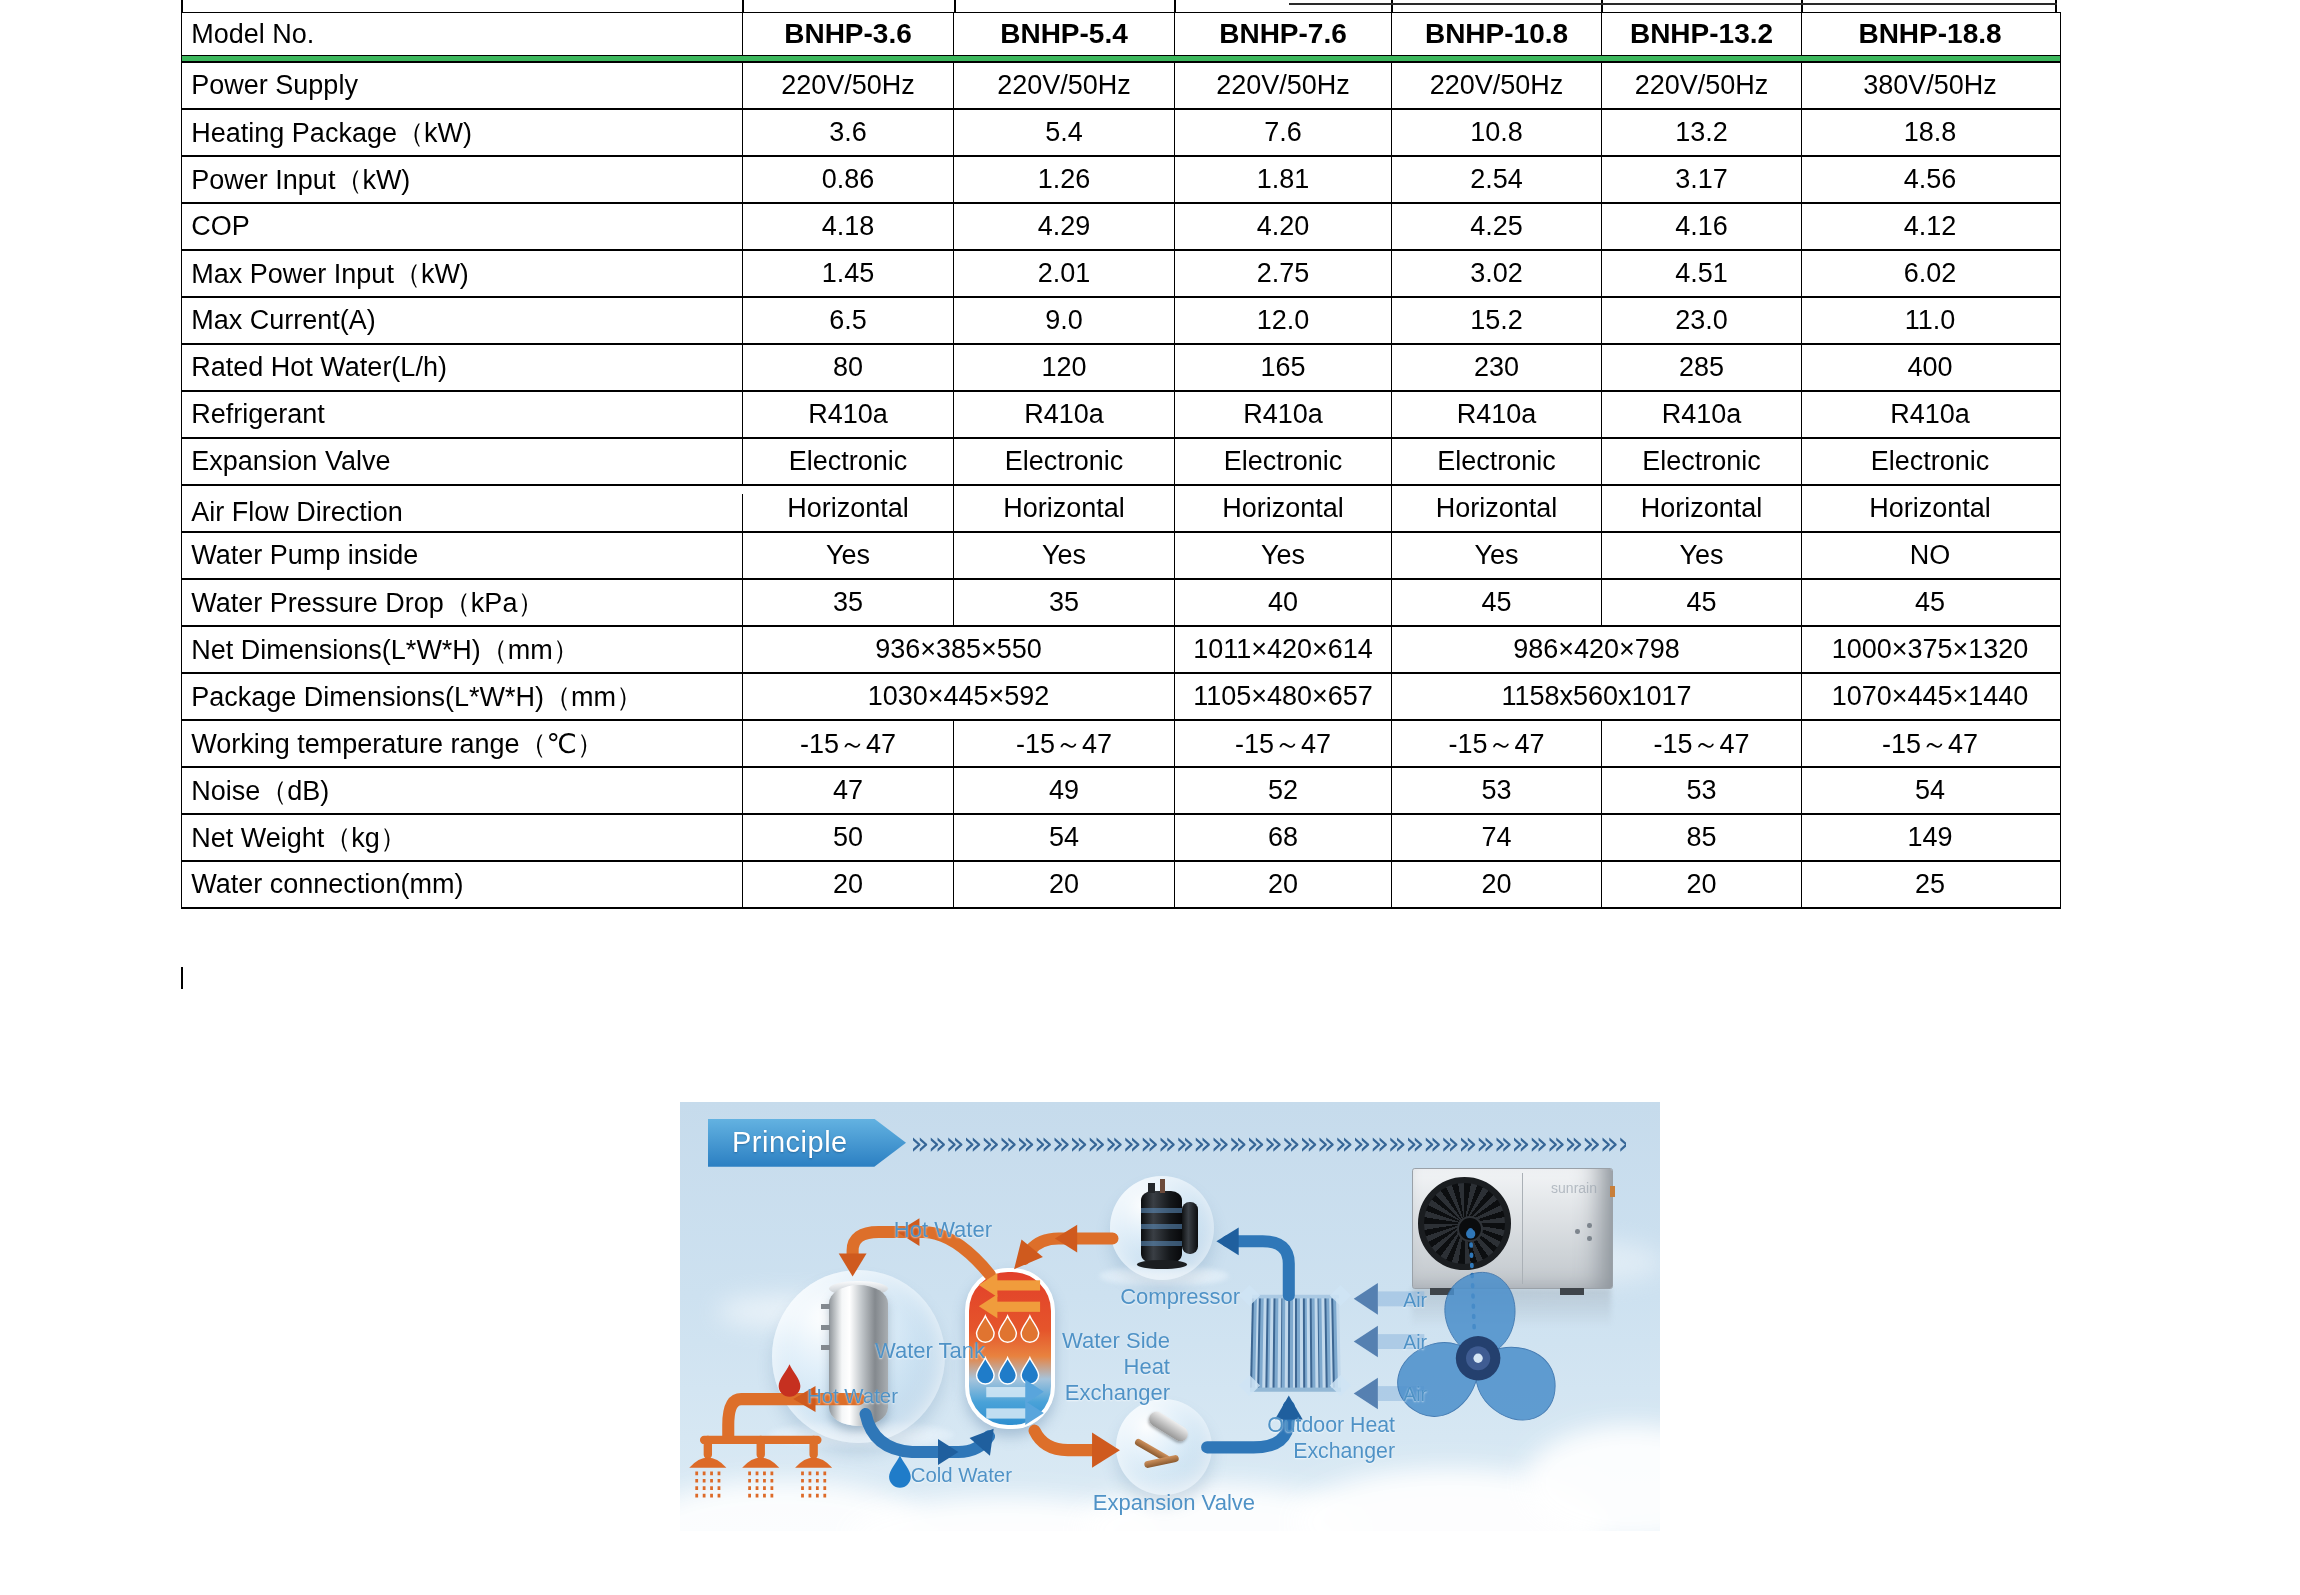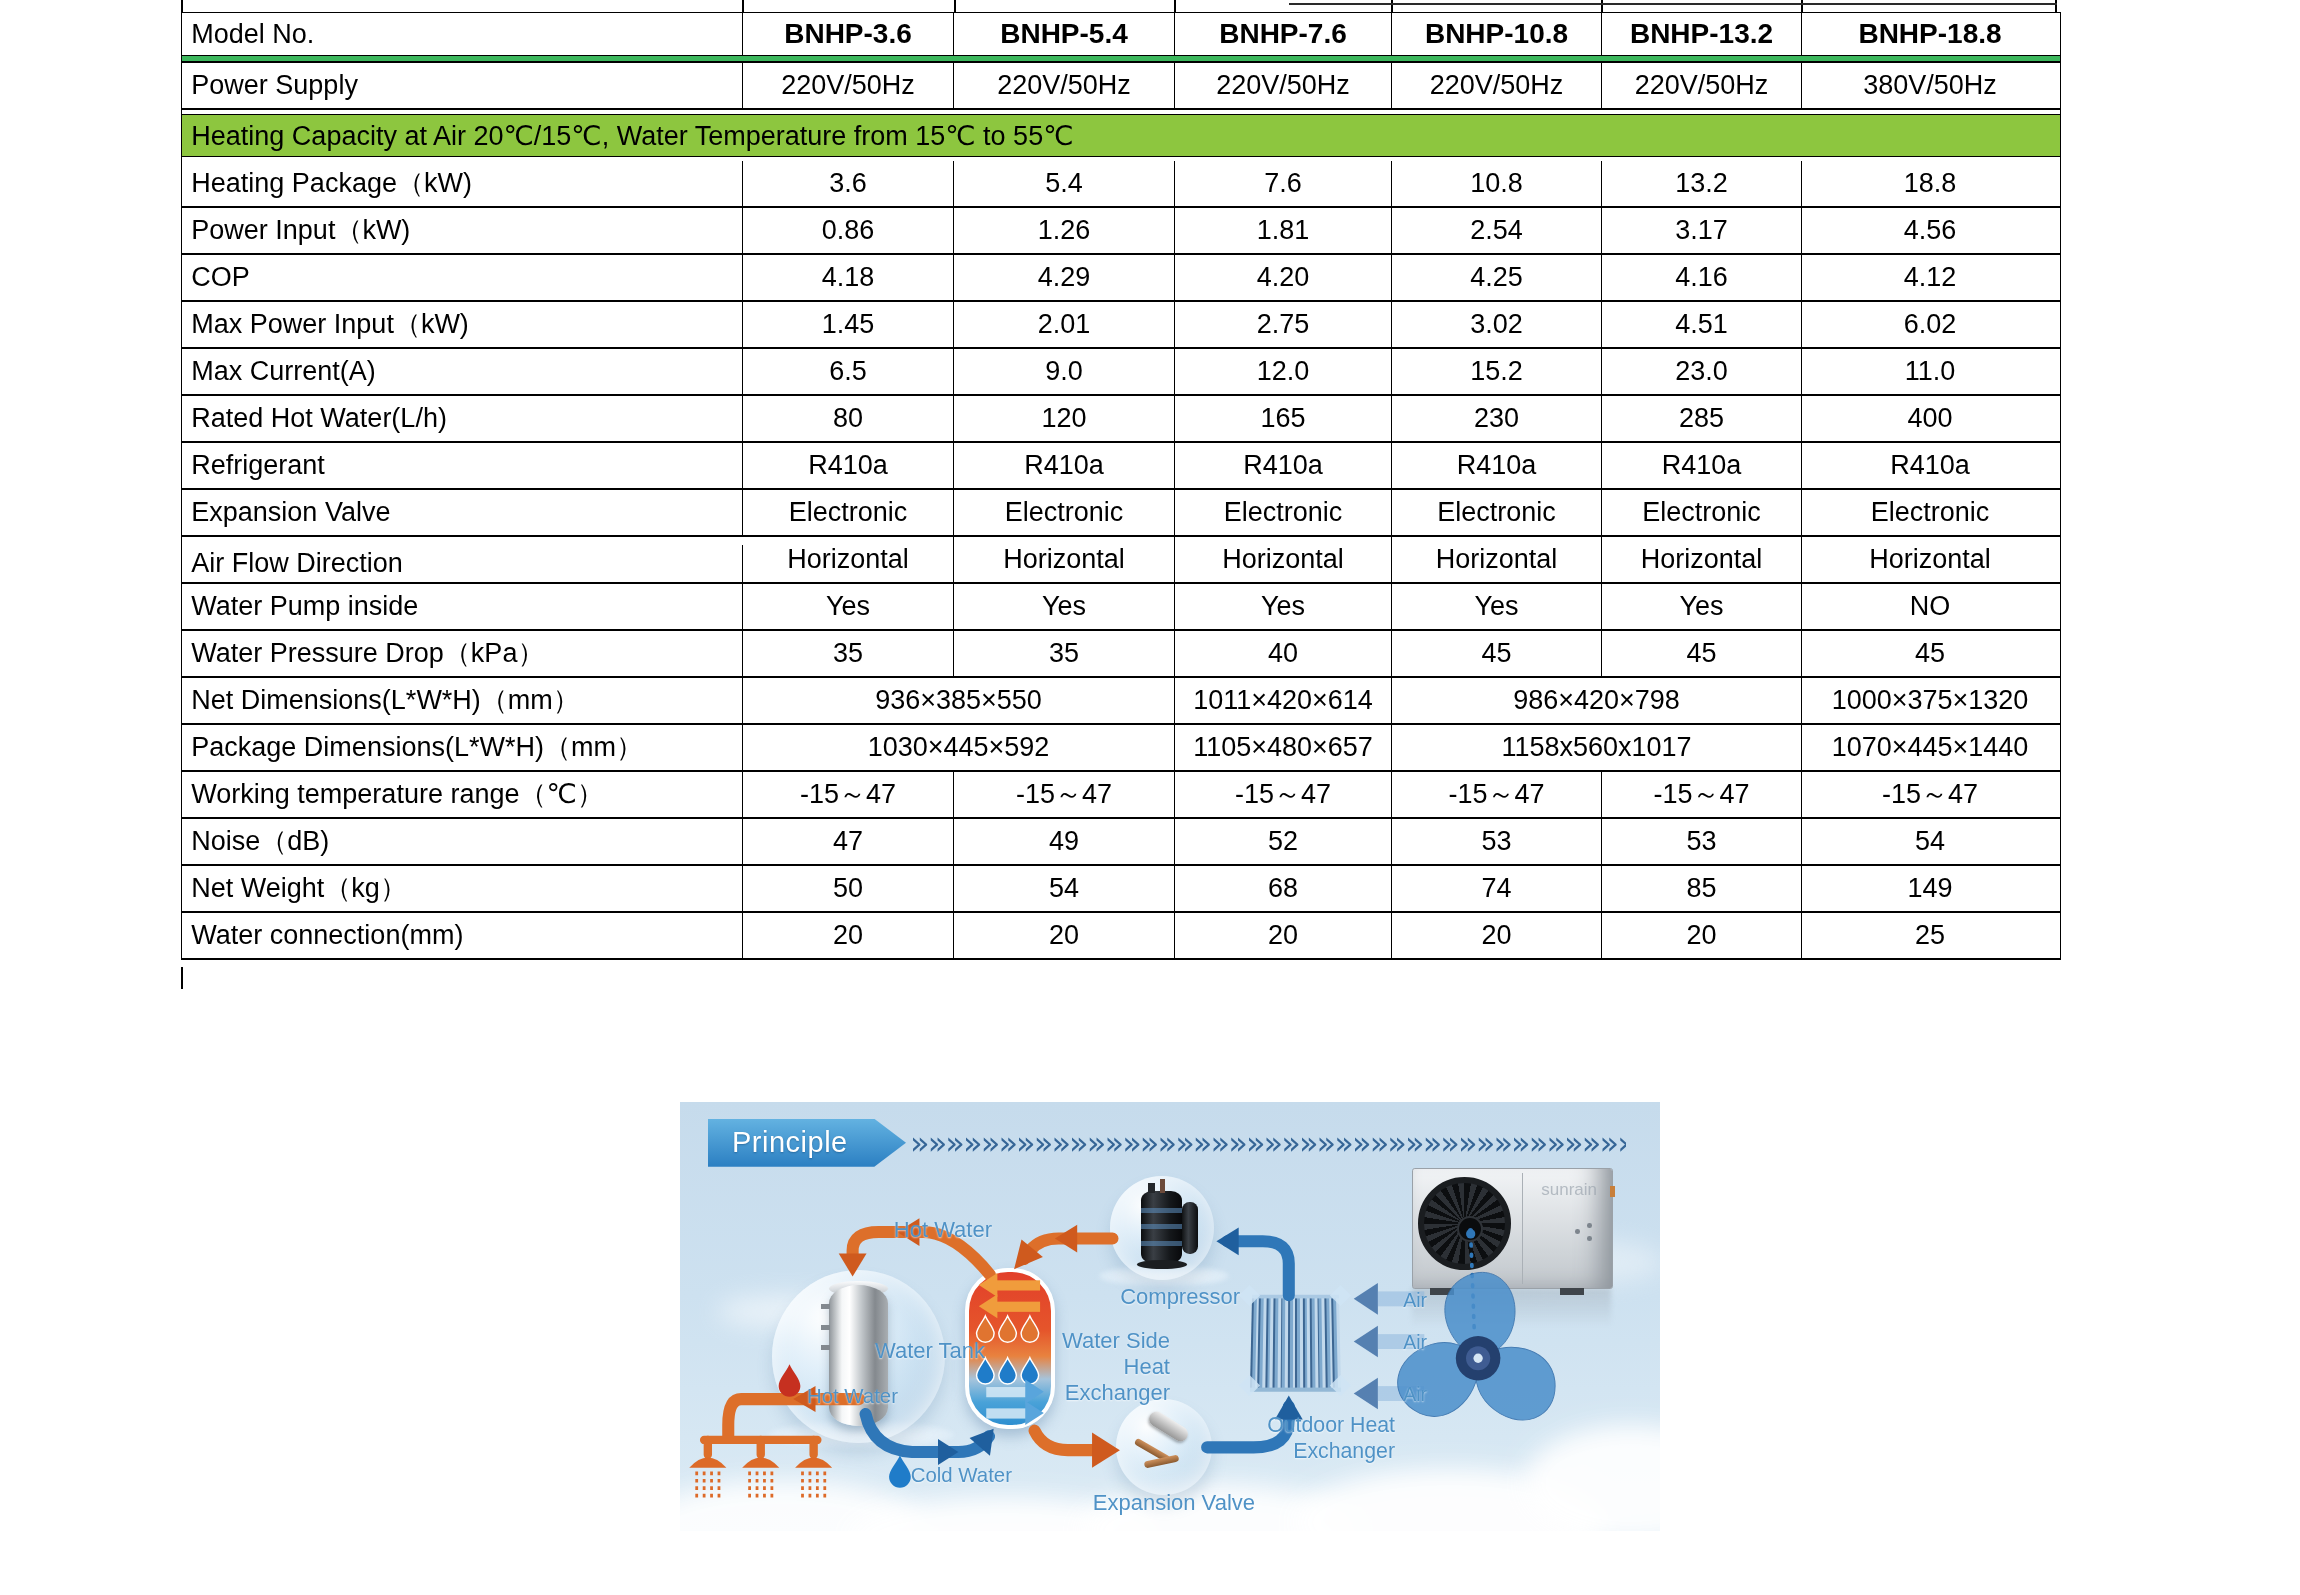--- a/index.html
+++ b/index.html
@@ -74,21 +74,21 @@
   .ohx-diamond{position:absolute;width:15px;height:15px;background:#cfe4f4;opacity:.85;transform:rotate(45deg);}
   #hp-unit{position:absolute;left:732px;top:66px;width:199px;height:119px;border-radius:2.8px;
      background:linear-gradient(180deg,#f2f4f6,#cfd4d8 70%,#c2c7cc 100%);border:0.9px solid #9aa1a8;
      box-shadow:inset -32px 0 26px -20.4px #8d949b,inset 0 -11px 16.7px -9.3px #a7adb4;}
   #hp-fan{position:absolute;left:4.6px;top:8.3px;width:93px;height:93px;border-radius:50%;
      background:repeating-conic-gradient(#0c0e10 0 9deg,#2c3035 9deg 18deg);border:6.5px solid #1a1d20;
      box-sizing:border-box;}
   #hp-hub{position:absolute;left:33px;top:33px;width:26px;height:26px;border-radius:50%;
      background:#0a0c0e;border:2.8px solid #2f3338;box-sizing:border-box;}
   #hp-hub-dot{position:absolute;left:9.3px;top:9.3px;width:5.6px;height:5.6px;border-radius:50%;background:#2e6fb0;}
-  #hp-brand{position:absolute;right:15px;top:11px;font-size:17px;color:rgba(150,160,170,.65);}
+  #hp-brand{position:absolute;right:15px;top:11px;font-size:14px;color:rgba(150,160,170,.65);}
   #hp-seam{position:absolute;left:109px;top:3.7px;width:0.9px;height:111px;background:#aab0b6;}
   .hp-foot{position:absolute;width:24px;height:7.4px;background:#3f444a;bottom:-7.4px;}
   .hp-dot{position:absolute;width:4.6px;height:4.6px;border-radius:50%;background:#7d858d;}
   #hp-stub{position:absolute;right:-2.8px;top:16.7px;width:4.6px;height:11px;background:#c87f3a;}
   #hp-reflect{position:absolute;left:732px;top:186px;width:199px;height:39px;
      background:linear-gradient(180deg,rgba(140,150,160,.35),rgba(140,150,160,0));filter:blur(2.8px);}
   .dlabel{position:absolute;color:#4f92c6;text-align:right;font-size:22px;line-height:26px;
           text-shadow:0 0.9px 1.9px rgba(255,255,255,.7);}
   #pipes-svg{position:absolute;left:0;top:0;width:980px;height:429px;}
 </style>
@@ -122,21 +122,20 @@
       <div class="green-line"></div>
       <div class="t-row">
         <div class="cell lbl" style="width: 561px; text-align: right;">Power Supply</div>
         <div class="cell val" style="width: 211px;">220V/50Hz</div>
         <div class="cell val" style="width: 221px;">220V/50Hz</div>
         <div class="cell val" style="width: 217px;">220V/50Hz</div>
         <div class="cell val" style="width: 210px;">220V/50Hz</div>
         <div class="cell val" style="width: 200px;">220V/50Hz</div>
         <div class="cell val" style="width: 256px;">380V/50Hz</div>
       </div>
-      <div class="band-row">Heating Capacity at Air 20℃/15℃, Water Temperature from 15℃ to 55℃</div>
       <div class="t-row">
         <div class="cell lbl" style="width: 561px;">Heating Package（kW)</div>
         <div class="cell val" style="width: 211px;">3.6</div>
         <div class="cell val" style="width: 221px;">5.4</div>
         <div class="cell val" style="width: 217px;">7.6</div>
         <div class="cell val" style="width: 210px;">10.8</div>
         <div class="cell val" style="width: 200px;">13.2</div>
         <div class="cell val" style="width: 256px;">18.8</div>
       </div>
       <div class="t-row">

